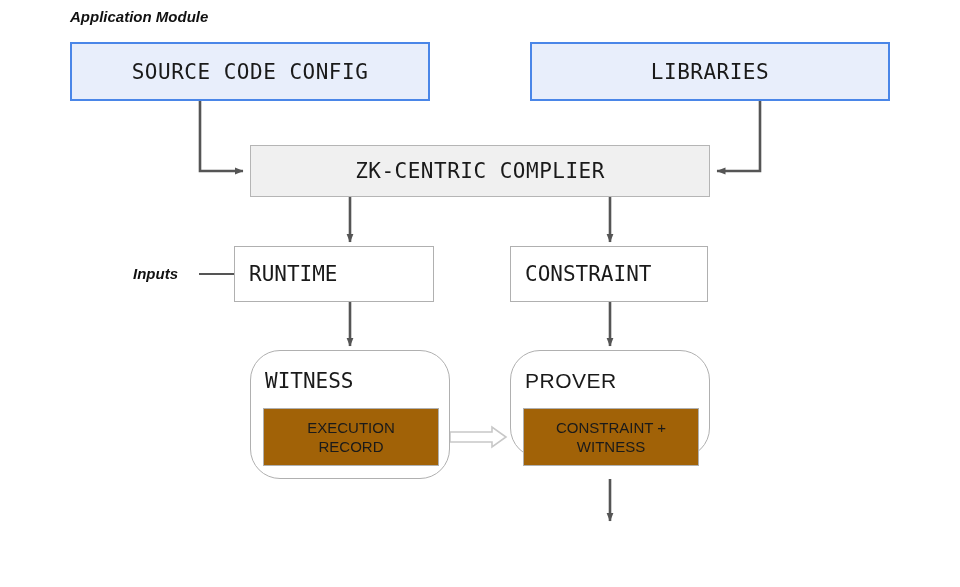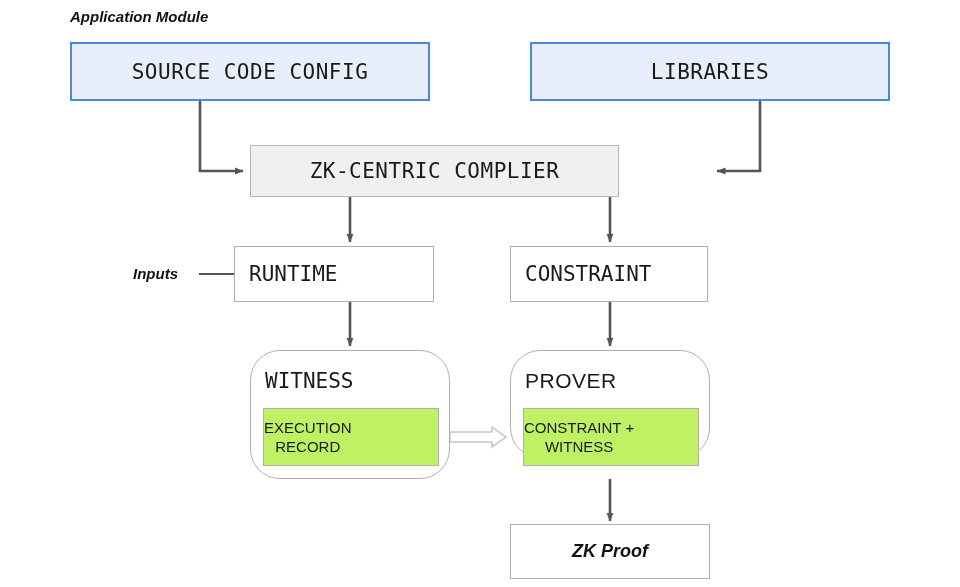--- a/index.html
+++ b/index.html
@@ -100,24 +100,25 @@
     font-family: "DejaVu Sans Mono", monospace;
     letter-spacing: 0px;
   }
   .heading-sans {
     font-family: "Liberation Sans", sans-serif;
     letter-spacing: 0.5px;
   }
   .inner-box {
     position: absolute;
     box-sizing: border-box;
-    background: #bef264;
+    background: #a16207;
     border: 1px solid #b0b0b0;
     display: flex;
     align-items: center;
+    justify-content: center;
     text-align: center;
   }
   .inner-box .inner-label {
     font-family: "Liberation Sans", sans-serif;
     font-size: 15px;
     line-height: 19px;
     color: #1a1a1a;
   }
 
   
@@ -206,21 +207,21 @@
   <div class="caption" style="left:133px; top:265px;">Inputs</div>
 
   <div class="node node-blue" style="left:70px; top:42px; width:360px; height:59px;">
     <span class="node-label">SOURCE CODE CONFIG</span>
   </div>
 
   <div class="node node-blue" style="left:530px; top:42px; width:360px; height:59px;">
     <span class="node-label">LIBRARIES</span>
   </div>
 
-  <div class="node node-gray" style="left:250px; top:145px; width:369px; height:52px;">
+  <div class="node node-gray" style="left:250px; top:145px; width:460px; height:52px;">
     <span class="node-label">ZK-CENTRIC COMPLIER</span>
   </div>
 
   <div class="node node-plain node-simple" style="left:234px; top:246px; width:200px; height:56px;">
     <span class="node-label">RUNTIME</span>
   </div>
 
   <div class="node node-plain node-simple" style="left:510px; top:246px; width:198px; height:56px;">
     <span class="node-label">CONSTRAINT</span>
   </div>
@@ -238,17 +239,14 @@
   <div class="node node-plain node-composite" style="left:510px; top:350px; width:200px; height:108px;">
     <span class="heading heading-sans">PROVER</span>
     <div class="inner-box" style="left:12px; top:57px; width:176px; height:58px;">
       <span class="inner-label">
         <span>CONSTRAINT +</span><br>
         <span>WITNESS</span>
       </span>
     </div>
   </div>
 
-  <div class="node node-proof" style="left:510px; top:524px; width:200px; height:55px;">
-    <span class="node-label">ZK Proof</span>
-  </div>
 
 </div>
 
 </body></html>

